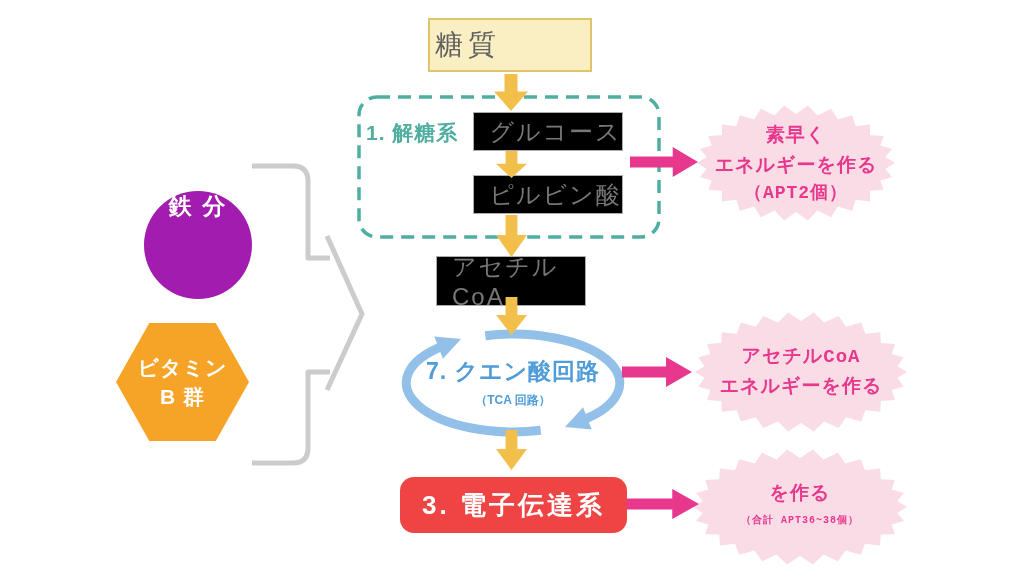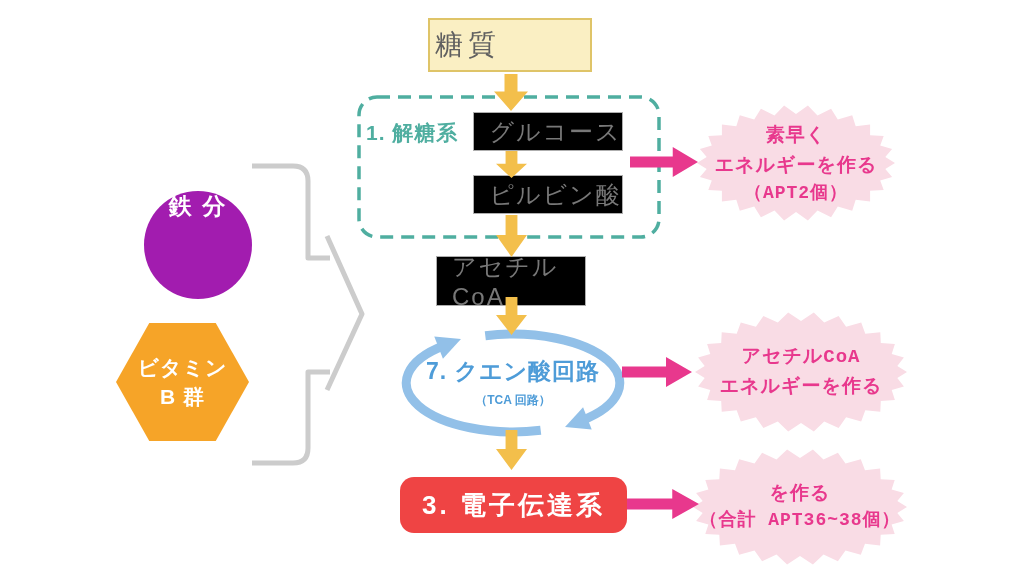--- a/index.html
+++ b/index.html
@@ -65,21 +65,21 @@
     position:absolute; inset:0; display:flex; flex-direction:column;
     align-items:center; justify-content:center; text-align:center;
     color:#E8388D; font-weight:bold;
   }
   .bubble .line { font-size:19px; line-height:30px; letter-spacing:1px; }
   .bubble .note { font-size:18px; line-height:25px; letter-spacing:1px; }
   .bubble-1 { left:696px; top:104px; width:200px; height:118px; }
   .bubble-2 { left:694px; top:311px; width:214px; height:122px; }
   .bubble-3 { left:692px; top:448px; width:216px; height:118px; }
   .bubble-3 .line { line-height:27px; }
-  .bubble-3 .note { font-size:18px; }
+  .bubble-3 .note { font-size:10px; }
 
   .z3 { z-index:3; }
 </style>
 </head>
 <body>
 
 <div class="canvas">
 
   <div class="abs sugar-box">
       <span>糖質</span>

